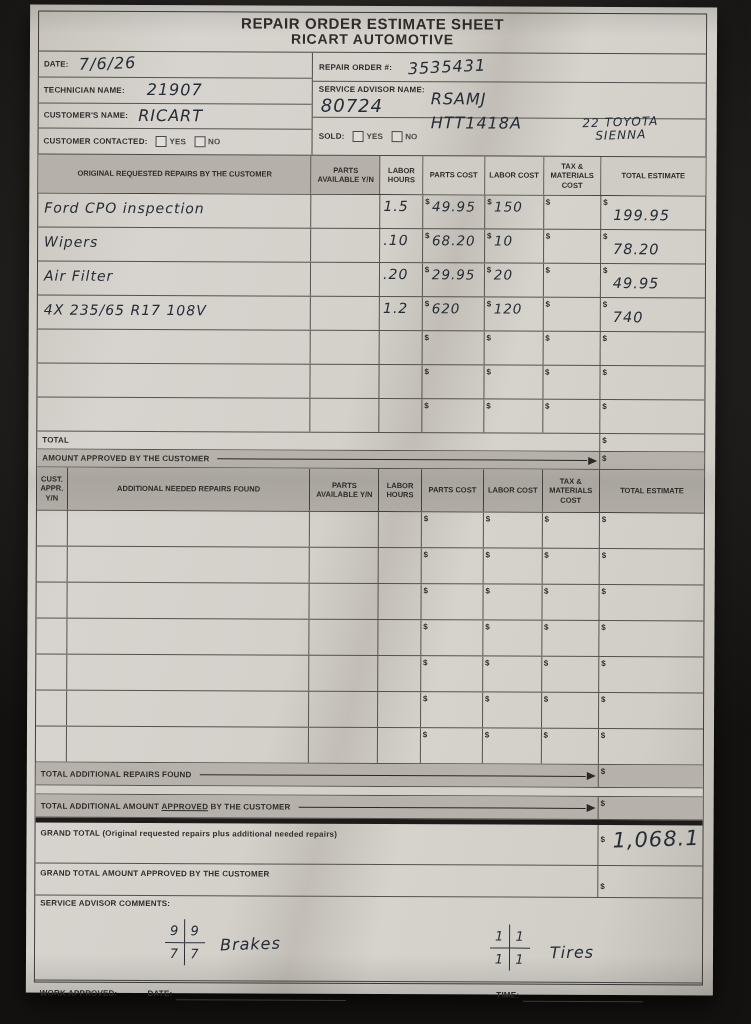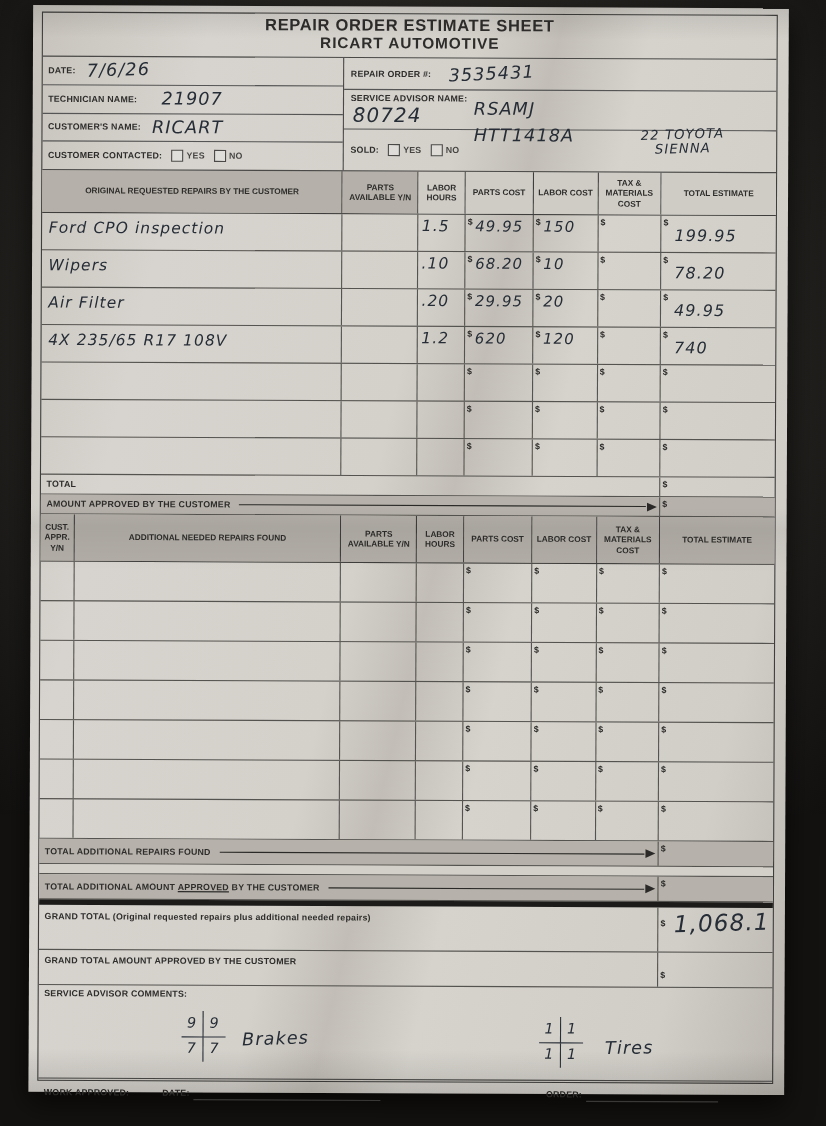--- a/index.html
+++ b/index.html
@@ -539,19 +539,19 @@
     </div>
     <span class="ink crosslabel" style="left:515px;top:32px;transform:rotate(-1deg);">Tires</span>
   </div>
 
   <div class="bottomrow">
     <span class="plabel">WORK APPROVED:</span>
     <span class="gap30"></span>
     <span class="plabel">DATE:</span>
     <span class="blank w170"></span>
     <span class="gap150"></span>
-    <span class="plabel">ORDER:</span>
+    <span class="plabel">TIME:</span>
     <span class="blank w120"></span>
   </div>
 
 </div>
 </div>
 </div>
 
 </body></html>

